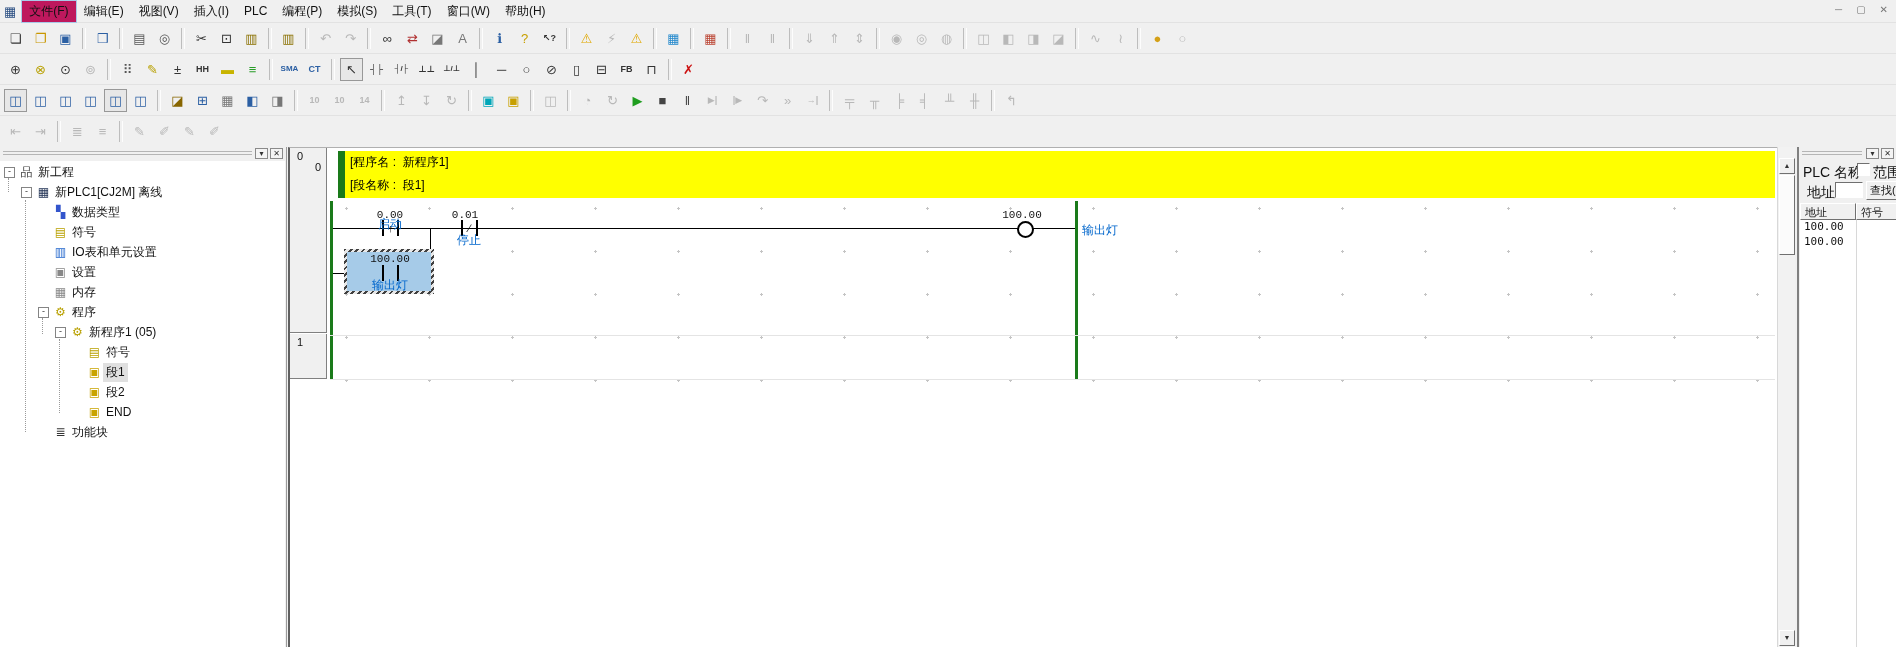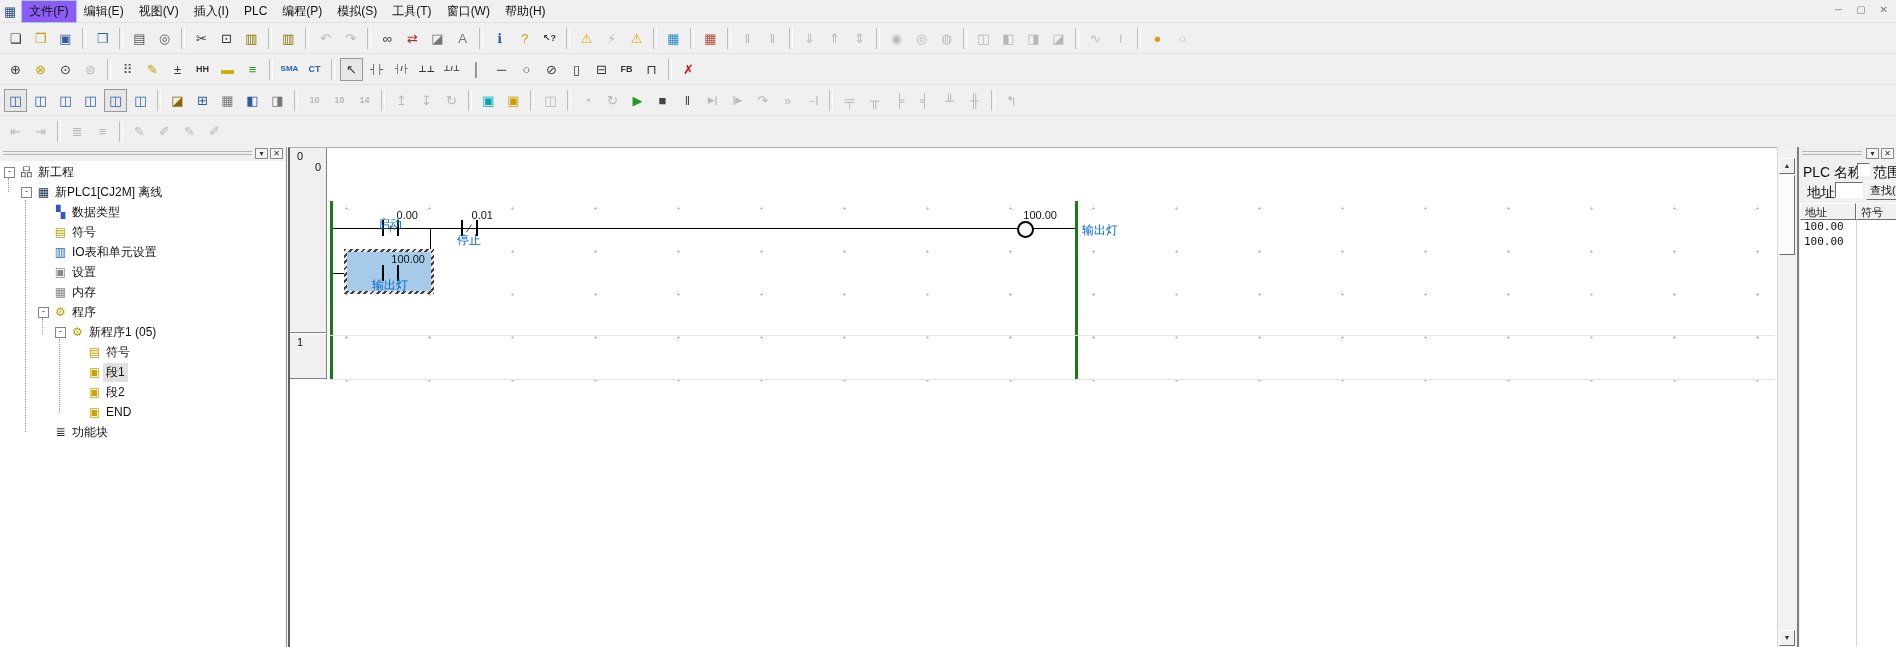--- a/index.html
+++ b/index.html
@@ -4,21 +4,21 @@
 <style>
   html,body{margin:0;padding:0}
   body{width:1896px;height:647px;overflow:hidden;background:#f0f0f0;
        font-family:"Liberation Sans","DejaVu Sans",sans-serif;font-size:12px;color:#111}
   #app{position:relative;width:1896px;height:647px}
 
   
   #menubar{height:22px;display:flex;align-items:center;padding-left:4px;background:#f0f0f0;position:relative}
   #appicon{font-size:13px;color:#2b4f83;margin-right:6px}
   .menu-item{padding:2px 7px;margin-right:1px;white-space:nowrap}
-  .menu-item.hl{background:#8b5cf6;outline:1px solid #a9c9e8}
+  .menu-item.hl{background:#be185d;outline:1px solid #a9c9e8}
   #wincontrols{position:absolute;right:8px;top:4px;display:flex;gap:14px;color:#777;font-size:10px}
   #wincontrols span{cursor:default}
 
   
   .toolbar{height:30px;display:flex;align-items:center;padding-left:3px;background:#f0f0f0;border-top:1px solid #e2e2e2}
   .tbtn{width:23px;height:23px;display:flex;align-items:center;justify-content:center;margin:0 1px;border:1px solid transparent;box-sizing:border-box}
   .tbtn span{line-height:1}
   .tbtn.pressed{background:#e7e7e7;border:1px solid #989898}
   .tsep{width:2px;height:21px;border-left:1px solid #bdbdbd;border-right:1px solid #fdfdfd;margin:0 4px}
   #tbgap{height:5px;background:#f0f0f0;border-bottom:1px solid #cfcfcf}
@@ -57,21 +57,21 @@
   #dots{position:absolute;left:40px;top:53px;width:1445px;height:181px;
         background-image:radial-gradient(circle,#c4c4c4 1.1px,transparent 1.3px);
         background-size:83px 43px;background-position:-25px -14px}
   .rail{position:absolute;width:3px;top:53px;height:178px;background:#1a7a1a}
   .hwire{position:absolute;height:1px;background:#000}
   .vwire{position:absolute;width:1px;background:#000}
   .faint{position:absolute;height:1px;background:#e4e4e4;left:40px;width:1445px}
   .contact{position:absolute;width:13px;height:16px;border-left:2px solid #000;border-right:2px solid #000;
            display:flex;align-items:center;justify-content:center;font-size:11px;z-index:2;box-sizing:content-box}
   #coil{position:absolute;width:13px;height:13px;border:2px solid #000;border-radius:50%;background:#fff;z-index:2}
-  .addr{position:absolute;font-family:Liberation Sans, sans-serif;font-size:11px;text-align:right;z-index:3}
+  .addr{position:absolute;font-family:Liberation Mono, monospace;font-size:11px;text-align:center;z-index:3}
   .cmt{position:absolute;font-size:12px;color:#0066cc;text-align:center;z-index:3;white-space:nowrap}
   #selbox{position:absolute;left:54px;top:101px;width:90px;height:45px;background:#a6cbe8;
           border:3px solid;border-image:repeating-linear-gradient(135deg,#404040 0 2px,#e8e8e8 2px 4.5px) 3;z-index:1;box-sizing:border-box}
 
   
   #lscroll{position:absolute;left:1777px;top:0;width:18px;height:500px;background:#f2f2f2;border-left:1px solid #d8d8d8;box-sizing:border-box}
   .sbtn{position:absolute;left:1px;width:16px;height:16px;background:#f0f0f0;border:1px solid;
         border-color:#fff #707070 #707070 #fff;font-size:7px;text-align:center;line-height:14px;color:#333;box-sizing:border-box}
   #sthumb{position:absolute;left:1px;top:28px;width:16px;height:80px;background:#fbfbfb;border:1px solid;
           border-color:#fff #707070 #707070 #fff;box-sizing:border-box}
@@ -579,20 +579,25 @@
     <div id="ladder">
 
       <div class="mcell" style="top:0;height:185px">
         <div class="mnum">0</div>
         <div class="mstep">0</div>
       </div>
       <div class="mcell" style="top:186px;height:45px">
         <div class="mnum">1</div>
       </div>
 
+      <div id="lheader">
+        <div class="gbar"></div>
+        <div class="hline" style="top:3px">[程序名 :  新程序1]</div>
+        <div class="hline" style="top:26px">[段名称 :  段1]</div>
+      </div>
 
       <div id="dots"></div>
 
       <div class="rail" style="left:40px"></div>
       <div class="rail" style="left:785px"></div>
 
       <div class="hwire" style="left:43px;top:80px;width:742px"></div>
       <div class="vwire" style="left:140px;top:80px;height:46px"></div>
       <div class="hwire" style="left:43px;top:125px;width:98px"></div>
 

